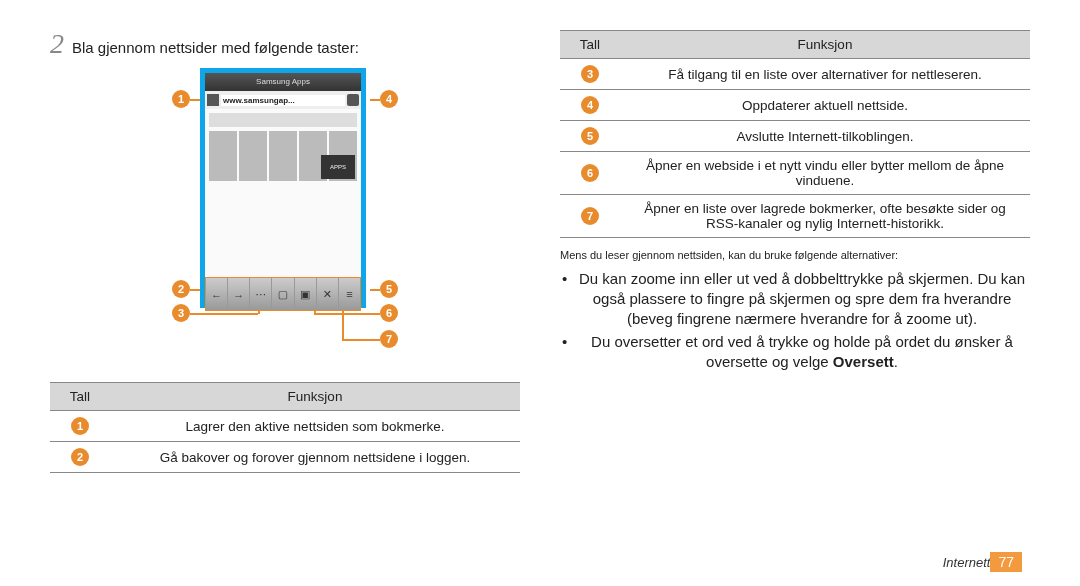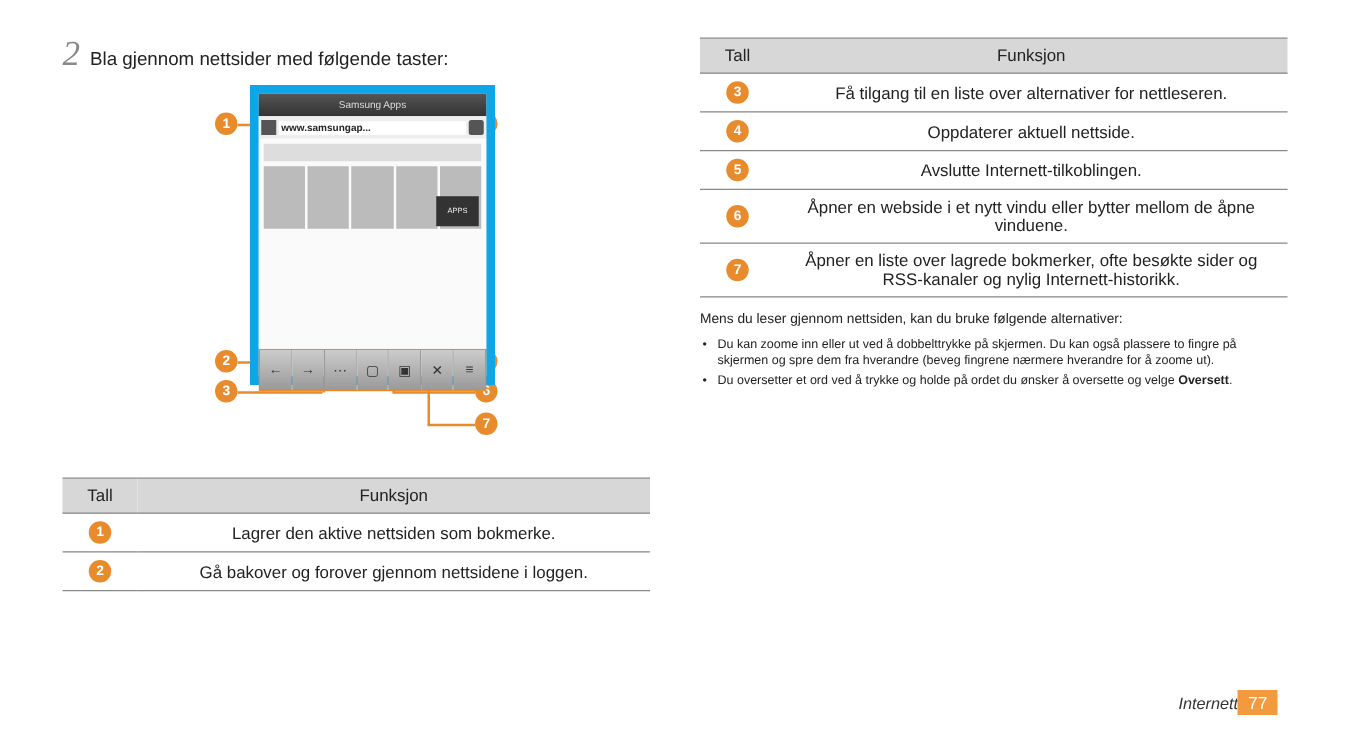--- a/index.html
+++ b/index.html
@@ -43,23 +43,23 @@
   .phone-area {
     position: relative;
     width: 270px;
     margin: 0 auto 14px auto;
     height: 300px;
   }
   .phone {
     position: absolute;
     left: 50px;
     top: 0;
-    width: 196px;
+    width: 166px;
     height: 240px;
-    border: 7px solid #0ea5e9;
+    border: 5px solid #0ea5e9;
     background: #fff;
   }
   .phone-titlebar {
     height: 18px;
     background: linear-gradient(#555,#333);
     color: #ddd;
     font-size: 8px;
     text-align: center;
     line-height: 18px;
   }
@@ -170,25 +170,26 @@
   .body-para {
     font-size: 11px;
     line-height: 1.35;
     margin: 10px 0 6px 0;
   }
   ul.bullets {
     list-style: none;
     padding-left: 0;
   }
   ul.bullets li {
-    font-size: 10px;
+    font-size: 15px;
     line-height: 1.35;
     margin: 2px 0;
     padding-left: 14px;
     position: relative;
+    text-align: center;
   }
   ul.bullets li::before {
     content: "•";
     position: absolute;
     left: 2px;
     top: 0;
   }
 
   .footer {
     position: absolute;

